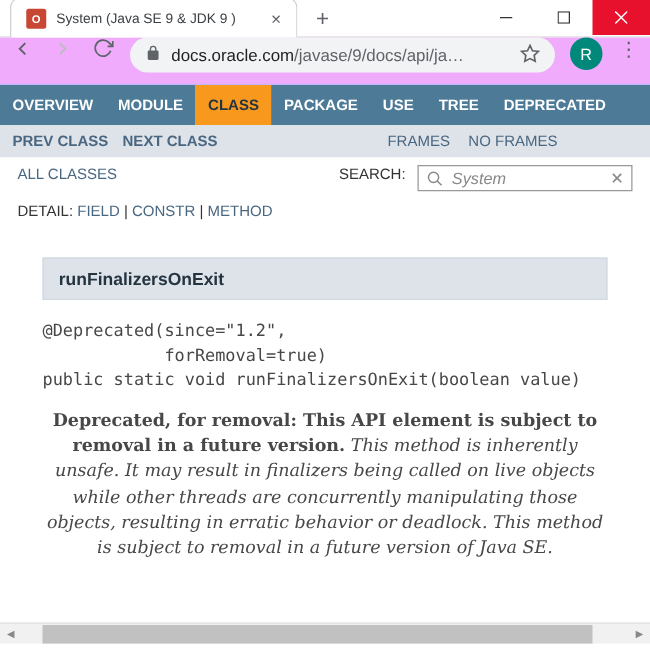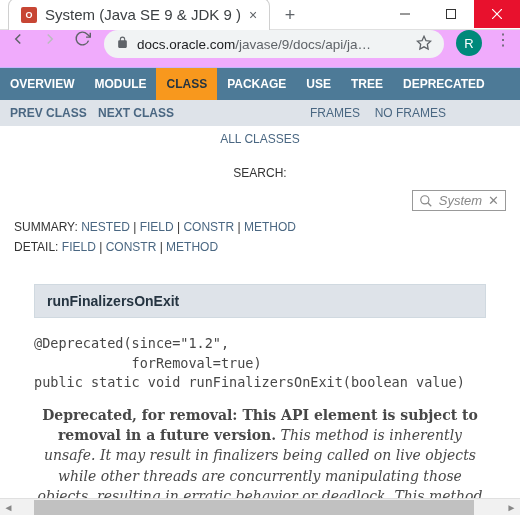--- a/index.html
+++ b/index.html
@@ -8,21 +8,21 @@
 
 .titlebar { height: 30px; background: #fff; display: flex; align-items: flex-start; border-bottom: 1px solid #e0e0e0; }
 .win-controls { margin-left: auto; display: flex; }
 .win-btn { width: 46px; height: 28px; display: flex; align-items: center; justify-content: center; color: #333; }
 .win-btn.close { background: #e8112d; color: #fff; }
 
 
 .tabstrip { display: flex; align-items: center; height: 30px; padding-top: 0; }
 .tab { display: flex; align-items: center; gap: 8px; background: #fff; border: 1px solid #d0d0d0; border-bottom: none; border-radius: 8px 8px 0 0; height: 32px; padding: 0 12px; margin-left: 8px; min-width: 230px; position: relative; top: -1px; }
 .tab .favicon { width: 16px; height: 16px; background: #c74634; border-radius: 2px; display: flex; align-items: center; justify-content: center; color: #fff; font-size: 9px; font-weight: bold; }
-.tab .tab-title { font-size: 15px; color: #3c4043; white-space: nowrap; overflow: hidden; flex: 1; }
+.tab .tab-title { font-size: 11px; color: #3c4043; white-space: nowrap; overflow: hidden; flex: 1; }
 .tab .tab-close { color: #5f6368; font-size: 14px; }
 .newtab { margin-left: 8px; color: #5f6368; font-size: 18px; width: 24px; text-align: center; }
 
 
 .addrrow { height: 38px; display: flex; align-items: flex-start; gap: 12px; padding: 0 8px; background: #f0abfc; border-bottom: 1px solid #c4b5fd; }
 .nav-ico { color: #5f6368; width: 20px; text-align: center; }
 .nav-ico.disabled { color: #babcbe; }
 .addrbar { flex: 1; height: 28px; background: #f1f3f4; border-radius: 14px; display: flex; align-items: center; padding: 0 12px; gap: 8px; color: #5f6368; font-size: 13.5px; }
 .addrbar .url { flex: 1; color: #202124; white-space: nowrap; overflow: hidden; }
 .addrbar .url .domain { color: #202124; }
@@ -35,21 +35,21 @@
 .viewport { height: 447px; overflow: hidden; position: relative; background: #fff; }
 .scrollcontent { position: absolute; top: 0; left: 0; right: 0; }
 .topnav { background: #4d7a97; color: #fff; padding: 0; }
 .topnav-row1 { display: flex; }
 .topnav-row1 .nv { padding: 9px 10px; font-size: 12px; font-weight: bold; color: #fff; }
 .topnav-row1 .nv.active { background: #f8981d; color: #253441; }
 .subnav { background: #dee3e9; padding: 6px 10px; color: #4a6782; font-size: 12px; display: flex; gap: 4px; }
 .subnav .sn { color: #4a6782; font-weight: bold; }
 .subnav .spacer { flex: 1; }
 .subnav .sn2 { color: #4a6782; }
-.linkrow { background: #fff; padding: 6px 14px; font-size: 12px; color: #4a6782; display: flex; align-items: center; gap: 10px; flex-direction: column; }
+.linkrow { background: #fff; padding: 6px 14px; font-size: 12px; color: #4a6782; display: flex; gap: 10px; }
 .linkrow .lbl { color: #333; }
 .searchbox { flex: 1; display: flex; align-items: center; border: 1px solid #999; padding: 2px 6px; gap: 6px; color: #888; font-size: 13px; max-width: 210px; margin-left: auto; }
 .searchbox svg { flex-shrink: 0; }
 .searchbox .sbtext { flex: 1; color: #888; font-style: italic; }
 .sumrow { padding: 3px 14px; font-size: 12px; color: #333; }
 .sumrow .k { color: #333; }
 .sumrow .lnk { color: #4a6782; }
 
 .docbody { padding: 22px 34px 0 34px; }
 .methodbox { }
@@ -150,24 +150,20 @@
       <span class="lbl">SEARCH:</span>
       <div class="searchbox">
         <svg width="14" height="14" viewBox="0 0 24 24" fill="none" stroke="#888" stroke-width="2">
             <circle cx="10" cy="10" r="7"></circle>
             <line x1="21" y1="21" x2="15" y2="15"></line>
           </svg>
         <span class="sbtext">System</span>
         <span style="color:#888">✕</span>
       </div>
     </div>
-    <div class="sumrow">
-      <span class="k">SUMMARY:</span>
-      <span id="sumlinks"><span> </span><span class="lnk">NESTED</span><span> | </span><span class="lnk">FIELD</span><span> | </span><span class="lnk">CONSTR</span><span> | </span><span class="lnk">METHOD</span></span>
-    </div>
     <div class="sumrow" style="padding-bottom:8px">
       <span class="k">DETAIL:</span>
       <span id="detlinks"><span> </span><span class="lnk">FIELD</span><span> | </span><span class="lnk">CONSTR</span><span> | </span><span class="lnk">METHOD</span></span>
     </div>
 
     <div class="docbody">
       <div class="methodbox">
         <div class="methodhead">runFinalizersOnExit</div>
         <div class="codeblock">@Deprecated(since="1.2",
             forRemoval=true)

